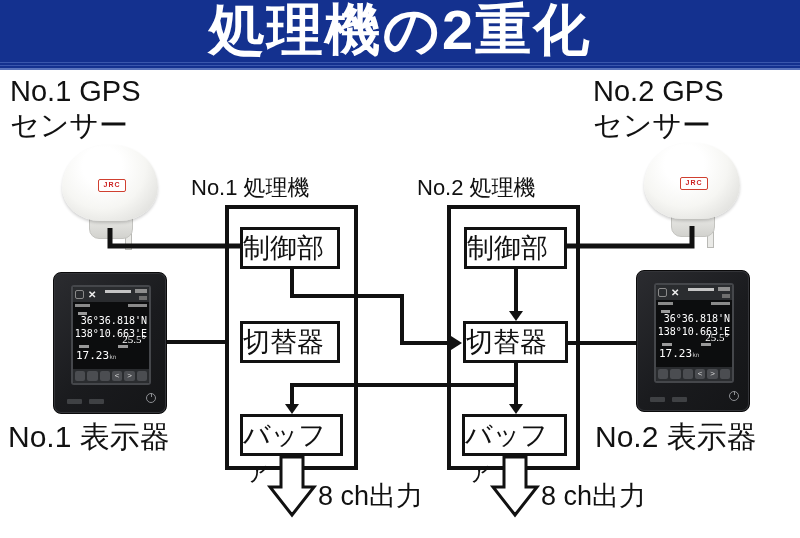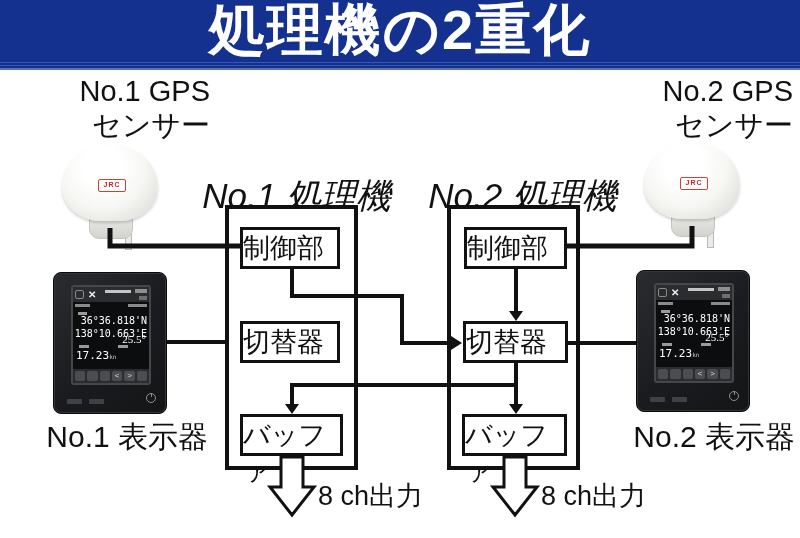--- a/index.html
+++ b/index.html
@@ -8,25 +8,25 @@
 
   
   .banner{position:absolute;left:0;top:0;width:800px;height:70px;background:#14318f;}
   .banner-title{position:absolute;left:0;top:0;width:100%;height:60px;line-height:60px;
                 text-align:center;color:#fff;font-size:56px;font-weight:bold;letter-spacing:2px;}
   .banner-stripes{position:absolute;left:0;bottom:0;width:100%;height:10px;
      background:linear-gradient(to bottom,#14318f 0 2px,#3a57ad 2px 3px,#14318f 3px 5px,
                                 #3a57ad 5px 6px,#14318f 6px 8px,#5a74bd 8px 10px);}
 
   
-  .lbl{position:absolute;text-align:right;}
+  .lbl{position:absolute;text-align:left;}
   .gps-label{font-size:29px;line-height:34px;}
   #gps1-label{left:10px;top:74px;width:200px;}
   #gps2-label{left:593px;top:74px;width:200px;}
-  .proc-title{font-size:35px;font-style:italic;}
+  .proc-title{font-size:22px;}
   #proc1-title{left:191px;top:173px;width:200px;}
   #proc2-title{left:417px;top:173px;width:200px;}
   .disp-label{font-size:30px;}
   #disp1-label{left:8px;top:417px;width:200px;}
   #disp2-label{left:595px;top:417px;width:200px;}
   .out-label{position:absolute;font-size:27px;}
   #out1-label{left:318px;top:478px;}
   #out2-label{left:541px;top:478px;}
 
   

